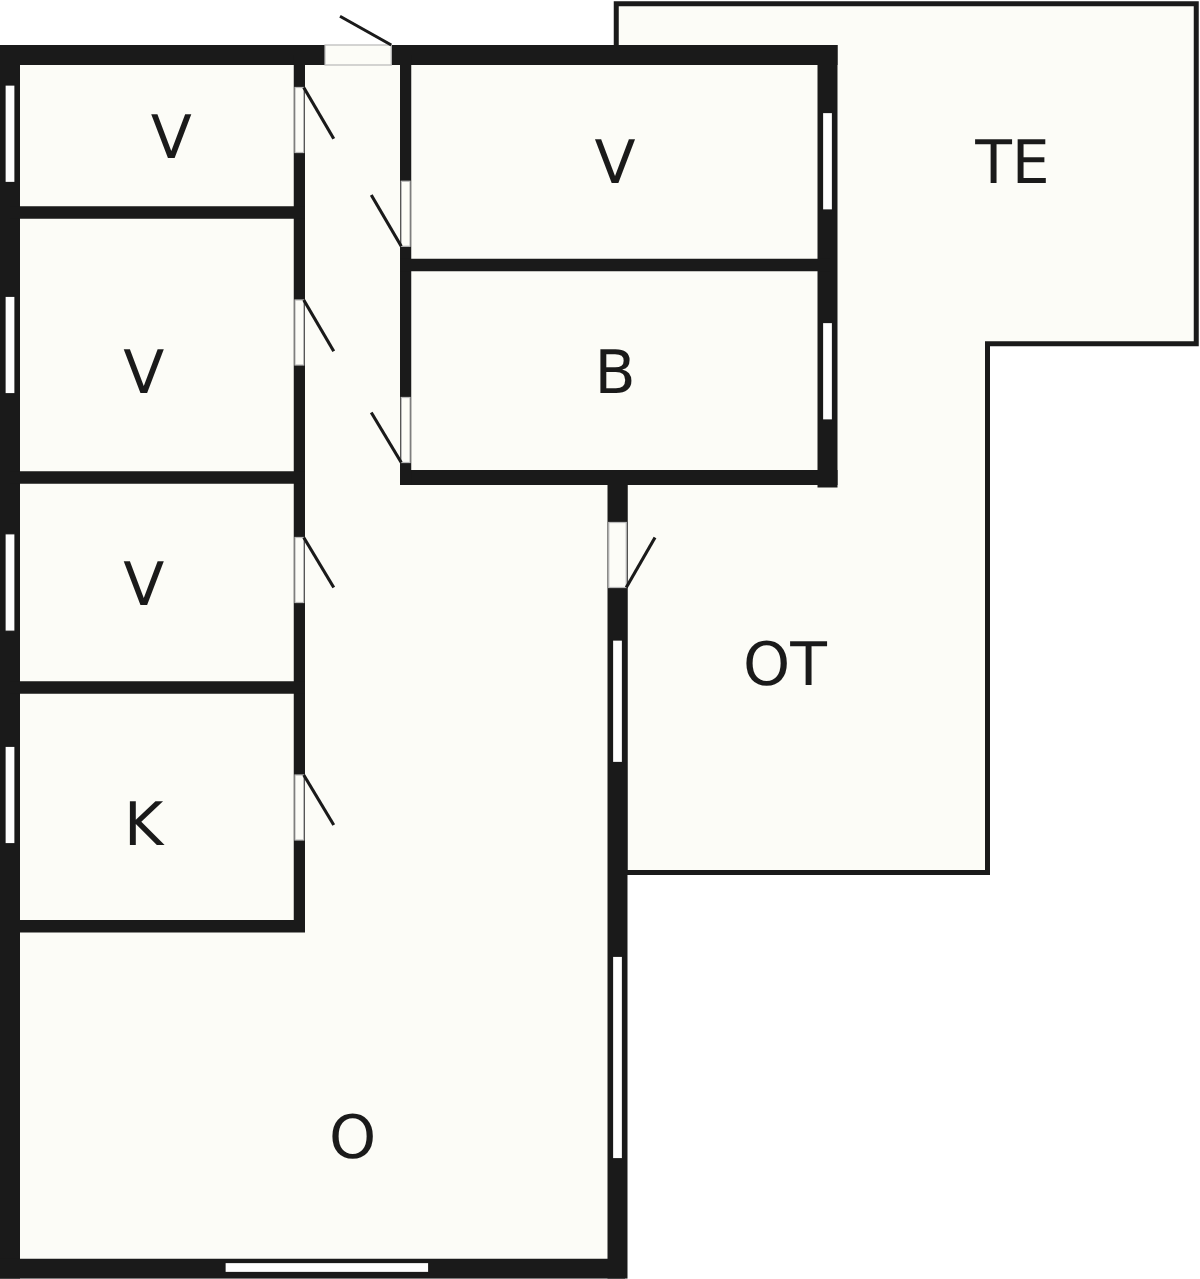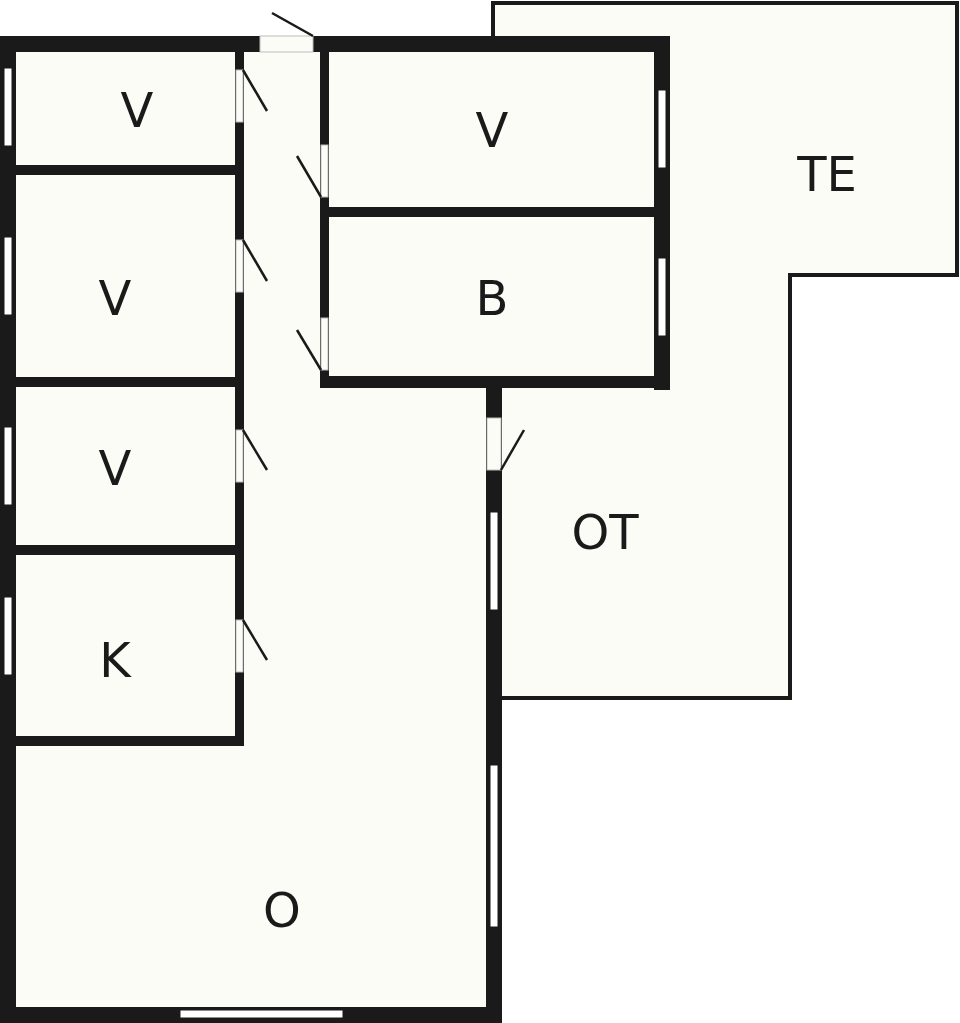--- a/index.html
+++ b/index.html
@@ -92,20 +92,20 @@
     <rect x="490" y="512" width="8" height="98"></rect>
     <rect x="490" y="765" width="8" height="162"></rect>
 
     <rect x="180" y="1010" width="163" height="8"></rect>
   </g>
 </svg>
 
 <div>
   <div class="room-label" style="left:137px;top:110px;">V</div>
   <div class="room-label" style="left:492px;top:130px;">V</div>
-  <div class="room-label" style="left:827px;top:130px;margin-top:44px;">TE</div>
+  <div class="room-label" style="left:810px;top:130px;">TE</div>
   <div class="room-label" style="left:115px;top:298px;">V</div>
   <div class="room-label" style="left:492px;top:298px;">B</div>
   <div class="room-label" style="left:115px;top:468px;">V</div>
-  <div class="room-label" style="left:605px;top:532px;">OT</div>
+  <div class="room-label" style="left:628px;top:532px;">OT</div>
   <div class="room-label" style="left:115px;top:660px;">K</div>
   <div class="room-label" style="left:282px;top:910px;">O</div>
 </div>
 
 </body></html>

